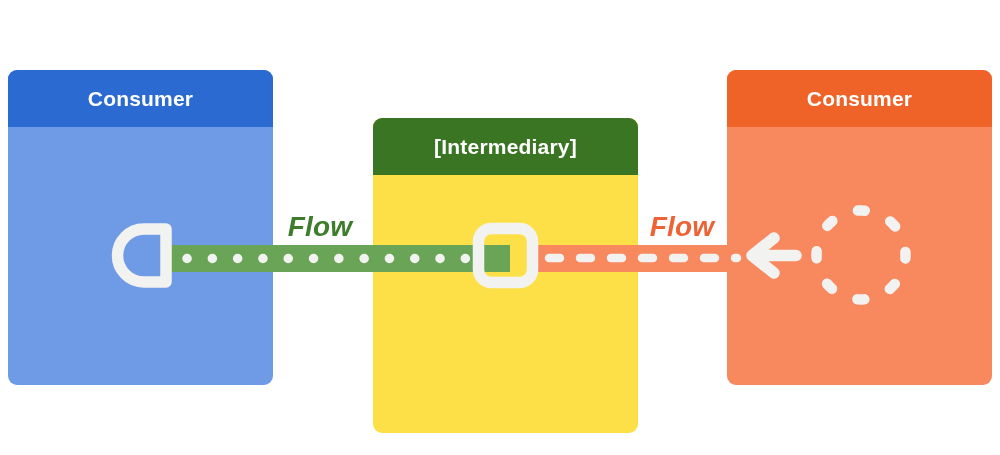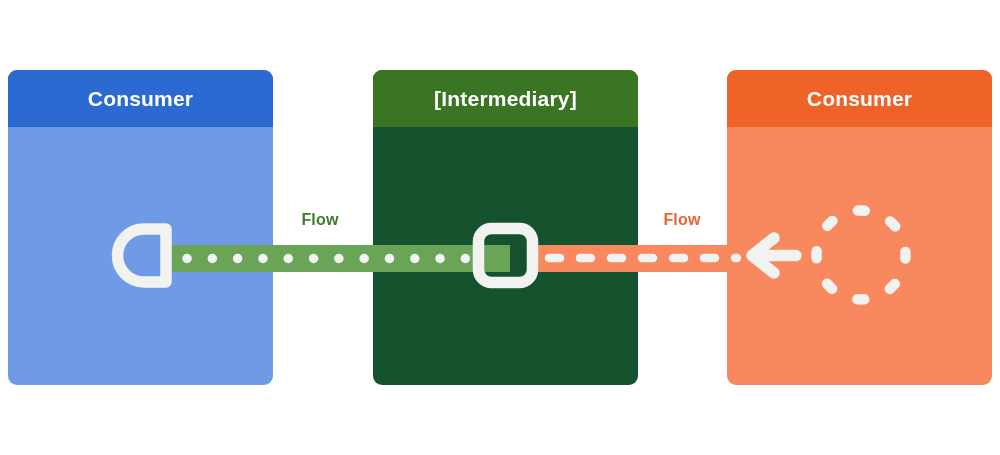--- a/index.html
+++ b/index.html
@@ -38,23 +38,24 @@
     color: #ffffff;
     font-size: 21px;
     font-weight: 600;
     letter-spacing: 0.2px;
   }
   .flow-label {
     position: absolute;
     top: 211px;
     width: 120px;
     text-align: center;
-    font-size: 16px;
+    font-size: 28px;
     font-weight: 700;
     letter-spacing: 0.2px;
+    font-style: italic;
   }
   .flow-label-consumer { left: 260px; }
   .flow-label-producer { left: 622px; }
   .overlay-svg {
     position: absolute;
     top: 0; left: 0;
     width: 1000px;
     height: 455px;
     pointer-events: none;
   }
@@ -63,21 +64,21 @@
 <body>
 
 <div class="stage">
 
   <div class="node node-consumer" style="background-color: rgb(111, 155, 230);">
     <div class="node-header" style="background-color: rgb(43, 106, 209);">
       <span class="node-title">Consumer</span>
     </div>
   </div>
 
-  <div class="node node-intermediary" style="background-color: #14532d;">
+  <div class="node node-intermediary" style="background-color: #fde047; margin-top: 48px;">
     <div class="node-header" style="background-color: rgb(58, 117, 36);">
       <span class="node-title">[Intermediary]</span>
     </div>
   </div>
 
   <div class="node node-producer" style="background-color: rgb(248, 136, 94);">
     <div class="node-header" style="background-color: rgb(239, 99, 40);">
       <span class="node-title">Consumer</span>
     </div>
   </div>

